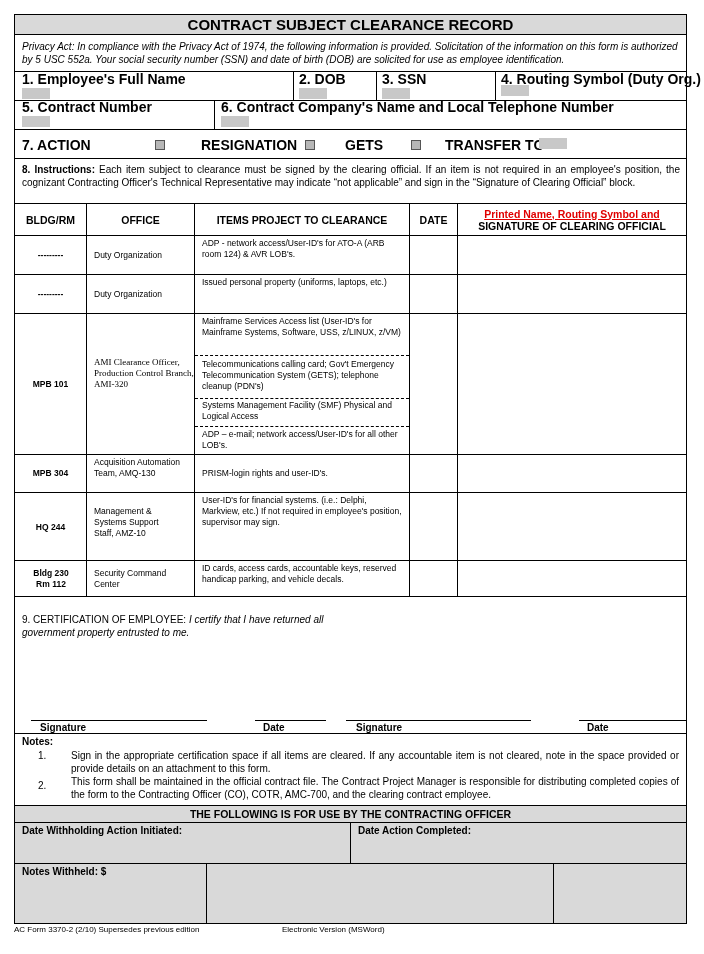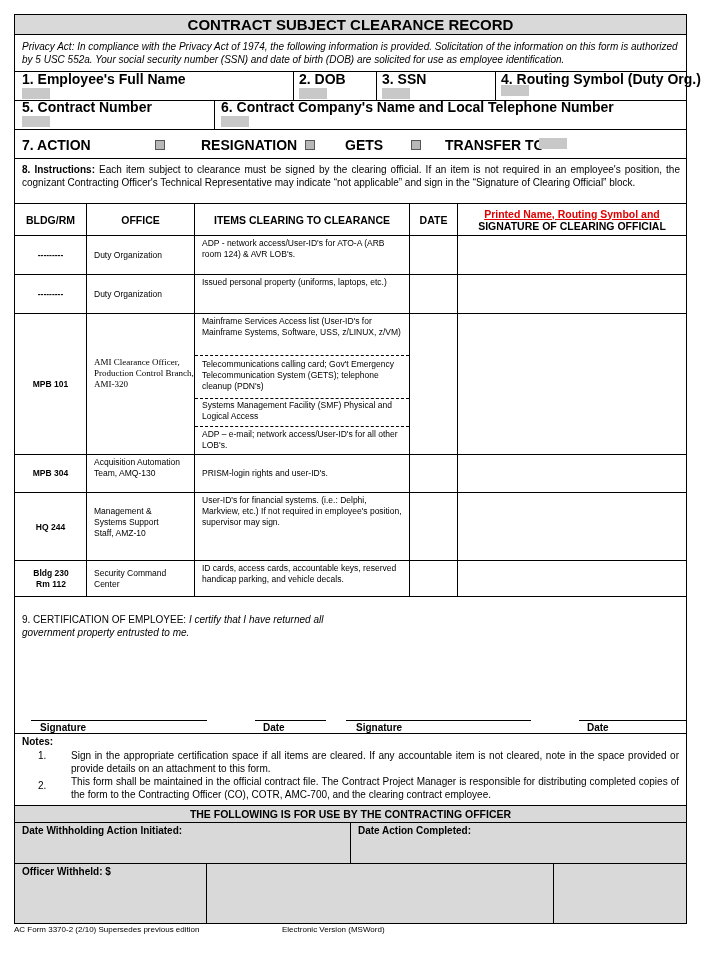--- a/index.html
+++ b/index.html
@@ -68,21 +68,21 @@
 <div class="cb" style="left:411px;top:140px"></div>
 <div class="abs lbl" style="left:445px;top:139px">TRANSFER TO</div>
 <div class="fld" style="left:539px;top:138px"></div>
 <div class="hline" style="top:158px"></div>
 
 <div class="abs instr"><b>8. Instructions:</b><span>  Each item subject to clearance must be signed by the clearing official.  If an item is not required in an employee's position, the cognizant Contracting Officer's Technical Representative may indicate “not applicable” and sign in the “Signature of Clearing Official” block.</span></div>
 <div class="hline" style="top:203px"></div>
 
 <div class="th" style="left:15px;top:204px;width:71px;height:31px">BLDG/RM</div>
 <div class="th" style="left:87px;top:204px;width:107px;height:31px">OFFICE</div>
-<div class="th" style="left:195px;top:204px;width:214px;height:31px">ITEMS CLEARING TO CLEARANCE</div>
+<div class="th" style="left:195px;top:204px;width:214px;height:31px">ITEMS PROJECT TO CLEARANCE</div>
 <div class="th" style="left:410px;top:204px;width:47px;height:31px">DATE</div>
 <div class="th" style="left:458px;top:204px;width:228px;height:31px;flex-direction:column;line-height:12px">
   <span class="red">Printed Name, Routing Symbol and</span>
   <span>SIGNATURE OF CLEARING OFFICIAL</span>
 </div>
 
 <div class="vline" style="left:86px;top:203px;height:393px"></div>
 <div class="vline" style="left:194px;top:203px;height:393px"></div>
 <div class="vline" style="left:409px;top:203px;height:393px"></div>
 <div class="vline" style="left:457px;top:203px;height:393px"></div>
@@ -160,21 +160,21 @@
 
 <div class="grey" style="left:15px;top:806px;width:671px;height:117px"></div>
 <div class="abs" style="left:15px;top:806px;width:671px;height:16px;text-align:center;font-size:10.5px;font-weight:bold;line-height:16px">THE FOLLOWING IS FOR USE BY THE CONTRACTING OFFICER</div>
 <div class="hline" style="top:822px"></div>
 <div class="abs lbl" style="left:22px;top:824px;font-size:10px">Date Withholding Action Initiated:</div>
 <div class="abs" style="left:15px;top:823px;width:335px;height:40px"></div>
 <div class="vline" style="left:350px;top:822px;height:41px"></div>
 <div class="abs lbl" style="left:358px;top:824px;font-size:10px">Date Action Completed:</div>
 <div class="abs" style="left:351px;top:823px;width:335px;height:40px"></div>
 <div class="hline" style="top:863px"></div>
-<div class="abs lbl" style="left:22px;top:865px;font-size:10px">Officer Withheld: $</div>
+<div class="abs lbl" style="left:22px;top:865px;font-size:10px">Notes Withheld: $</div>
 <div class="abs" style="left:15px;top:864px;width:191px;height:59px"></div>
 <div class="vline" style="left:206px;top:863px;height:61px"></div>
 <div class="abs" style="left:207px;top:864px;width:346px;height:59px"></div>
 <div class="vline" style="left:553px;top:863px;height:61px"></div>
 <div class="abs" style="left:554px;top:864px;width:132px;height:59px"></div>
 
 <div class="footer" style="left:14px">AC Form 3370-2 (2/10) Supersedes previous edition</div>
 <div class="footer" style="left:282px">Electronic Version (MSWord)</div>
 
 </body></html>

